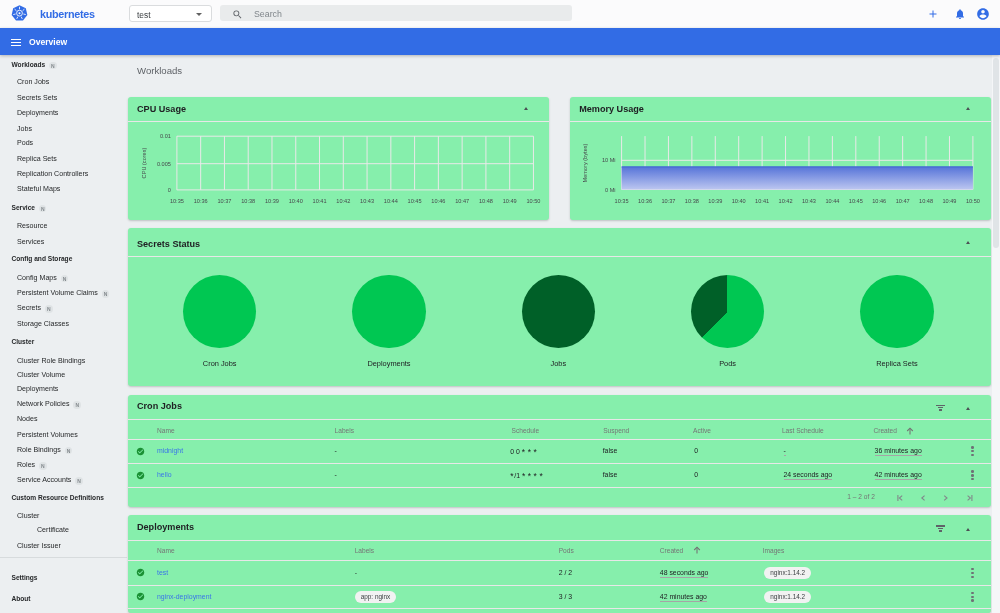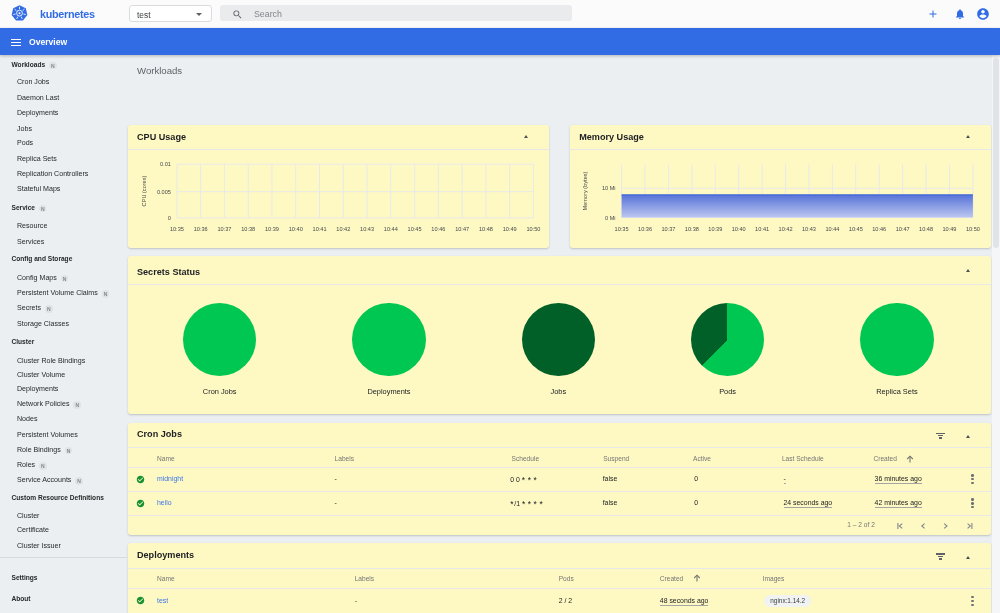--- a/index.html
+++ b/index.html
@@ -20,21 +20,21 @@
 #bluebar { position:absolute; left:0; top:27.5px; width:1000px; height:27.5px; background:#326ce5; z-index:5; box-shadow:0 1px 3px rgba(0,0,0,0.25); }
 #burger { position:absolute; left:11px; top:11.5px; }
 #burger div { width:9.5px; height:1.4px; background:#fff; margin-bottom:1.6px; }
 #pgtitle { position:absolute; left:29px; top:9px; font-size:8.6px; font-weight:bold; color:#fff; line-height:10px; }
 
 .snavh { position:absolute; left:11.5px; font-size:6.6px; font-weight:bold; color:#26282a; white-space:nowrap; line-height:8px; }
 .snavi { position:absolute; left:17px; font-size:7.1px; color:#26282a; white-space:nowrap; line-height:8px; }
 .nb { display:inline-block; width:7.5px; height:7.5px; border-radius:50%; background:#dfe3e5; color:#848a8e; font-size:5px; font-weight:bold; text-align:center; line-height:8px; margin-left:4px; vertical-align:-1px; }
 #sdiv { position:absolute; left:0; top:557px; width:127px; height:1px; background:#d7dbdd; }
 
-.card { position:absolute; background:#fef9c3; border-radius:3px; box-shadow:0 1px 2px rgba(60,64,67,0.25);margin-top:28px; }
+.card { position:absolute; background:#86efac; border-radius:3px; box-shadow:0 1px 2px rgba(60,64,67,0.25); }
 .ctitle { position:absolute; left:9.5px; font-size:9.1px; font-weight:600; color:#202124; line-height:11px; }
 .cdiv { position:absolute; left:0; width:100%; height:1px; background:#e8e8e8; }
 .caret { position:absolute; width:0; height:0; border-left:2.8px solid transparent; border-right:2.8px solid transparent; border-bottom:3px solid #4c5054; }
 .flt { position:absolute; }
 .flt div { background:#5f6368; height:1.4px; margin:0 auto 1.1px; }
 
 #wlhead { position:absolute; left:137px; top:64.5px; font-size:9.6px; color:#5f6368; line-height:11px; }
 
 .axlab { font-size:5.6px; fill:#46494c; font-family:"Liberation Sans",sans-serif; }
 
@@ -100,21 +100,21 @@
       <div></div>
       <div></div>
       <div></div>
     </div>
   <div id="pgtitle">Overview</div>
 </div>
 
 <div id="sidebar">
     <div class="snavh" style="top: 60.7px;">Workloads<span class="nb">N</span></div>
     <div class="snavi" style="top: 78.2px;">Cron Jobs</div>
-    <div class="snavi" style="top: 93.9px;">Daemon Last</div>
+    <div class="snavi" style="top: 93.9px;">Secrets Sets</div>
     <div class="snavi" style="top: 109.2px;">Deployments</div>
     <div class="snavi" style="top: 125.1px;">Jobs</div>
     <div class="snavi" style="top: 139.2px;">Pods</div>
     <div class="snavi" style="top: 154.5px;">Replica Sets</div>
     <div class="snavi" style="top: 169.7px;">Replication Controllers</div>
     <div class="snavi" style="top: 185px;">Stateful Maps</div>
     <div class="snavh" style="top: 203.7px;">Service<span class="nb">N</span></div>
     <div class="snavi" style="top: 222.1px;">Resource</div>
     <div class="snavi" style="top: 237.5px;">Services</div>
     <div class="snavh" style="top: 255.4px;">Config and Storage</div>
@@ -127,21 +127,21 @@
     <div class="snavi" style="top: 370.7px;">Cluster Volume</div>
     <div class="snavi" style="top: 385px;">Deployments</div>
     <div class="snavi" style="top: 400.2px;">Network Policies<span class="nb">N</span></div>
     <div class="snavi" style="top: 415.4px;">Nodes</div>
     <div class="snavi" style="top: 430.7px;">Persistent Volumes</div>
     <div class="snavi" style="top: 445.9px;">Role Bindings<span class="nb">N</span></div>
     <div class="snavi" style="top: 461.2px;">Roles<span class="nb">N</span></div>
     <div class="snavi" style="top: 476.4px;">Service Accounts<span class="nb">N</span></div>
     <div class="snavh" style="top: 493.9px;">Custom Resource Definitions</div>
     <div class="snavi" style="top: 512.4px;">Cluster</div>
-    <div class="snavi" style="top: 526.2px;">Certificate</div>
+    <div class="snavi" style="top: 526.2px; margin-left: 20px;">Certificate</div>
     <div class="snavi" style="top: 541.5px;">Cluster Issuer</div>
     <div class="snavh" style="top: 573.8px;">Settings</div>
     <div class="snavh" style="top: 594.6px;">About</div>
   </div>
 <div id="sdiv"></div>
 
 <div id="wlhead">Workloads</div>
 
 <div class="card" style="left:127.5px; top:96.5px; width:421.6px; height:123.5px;">
   <div class="ctitle" style="top:7px;">CPU Usage</div>

